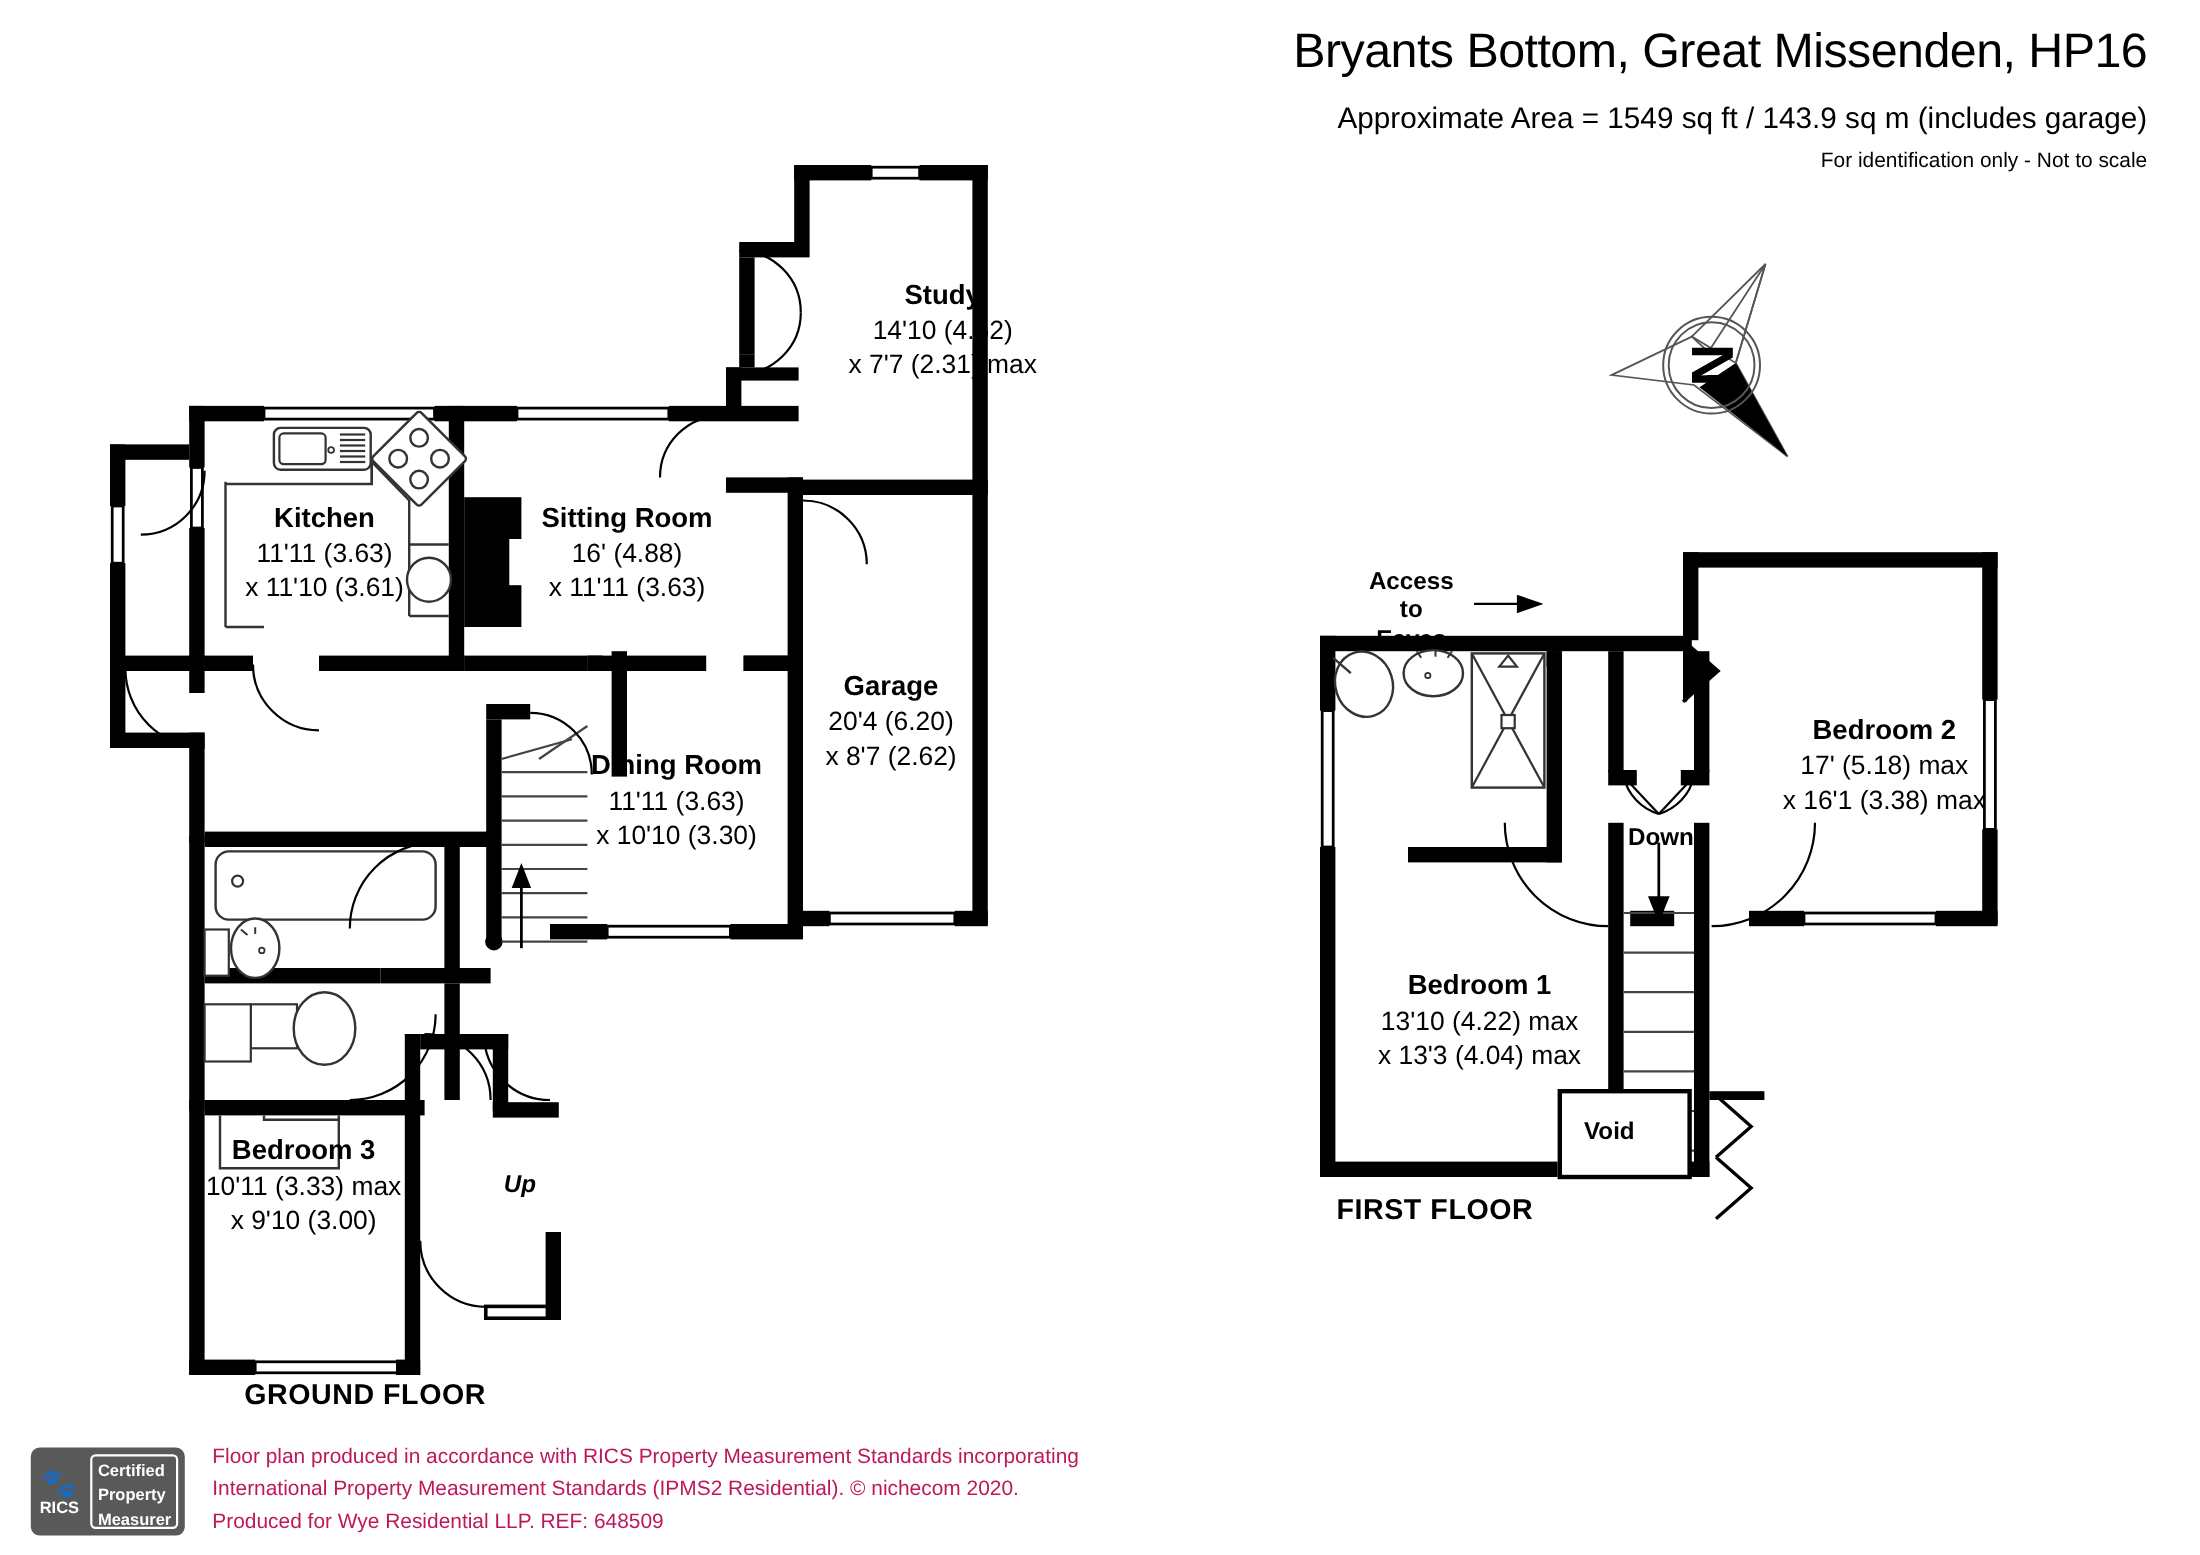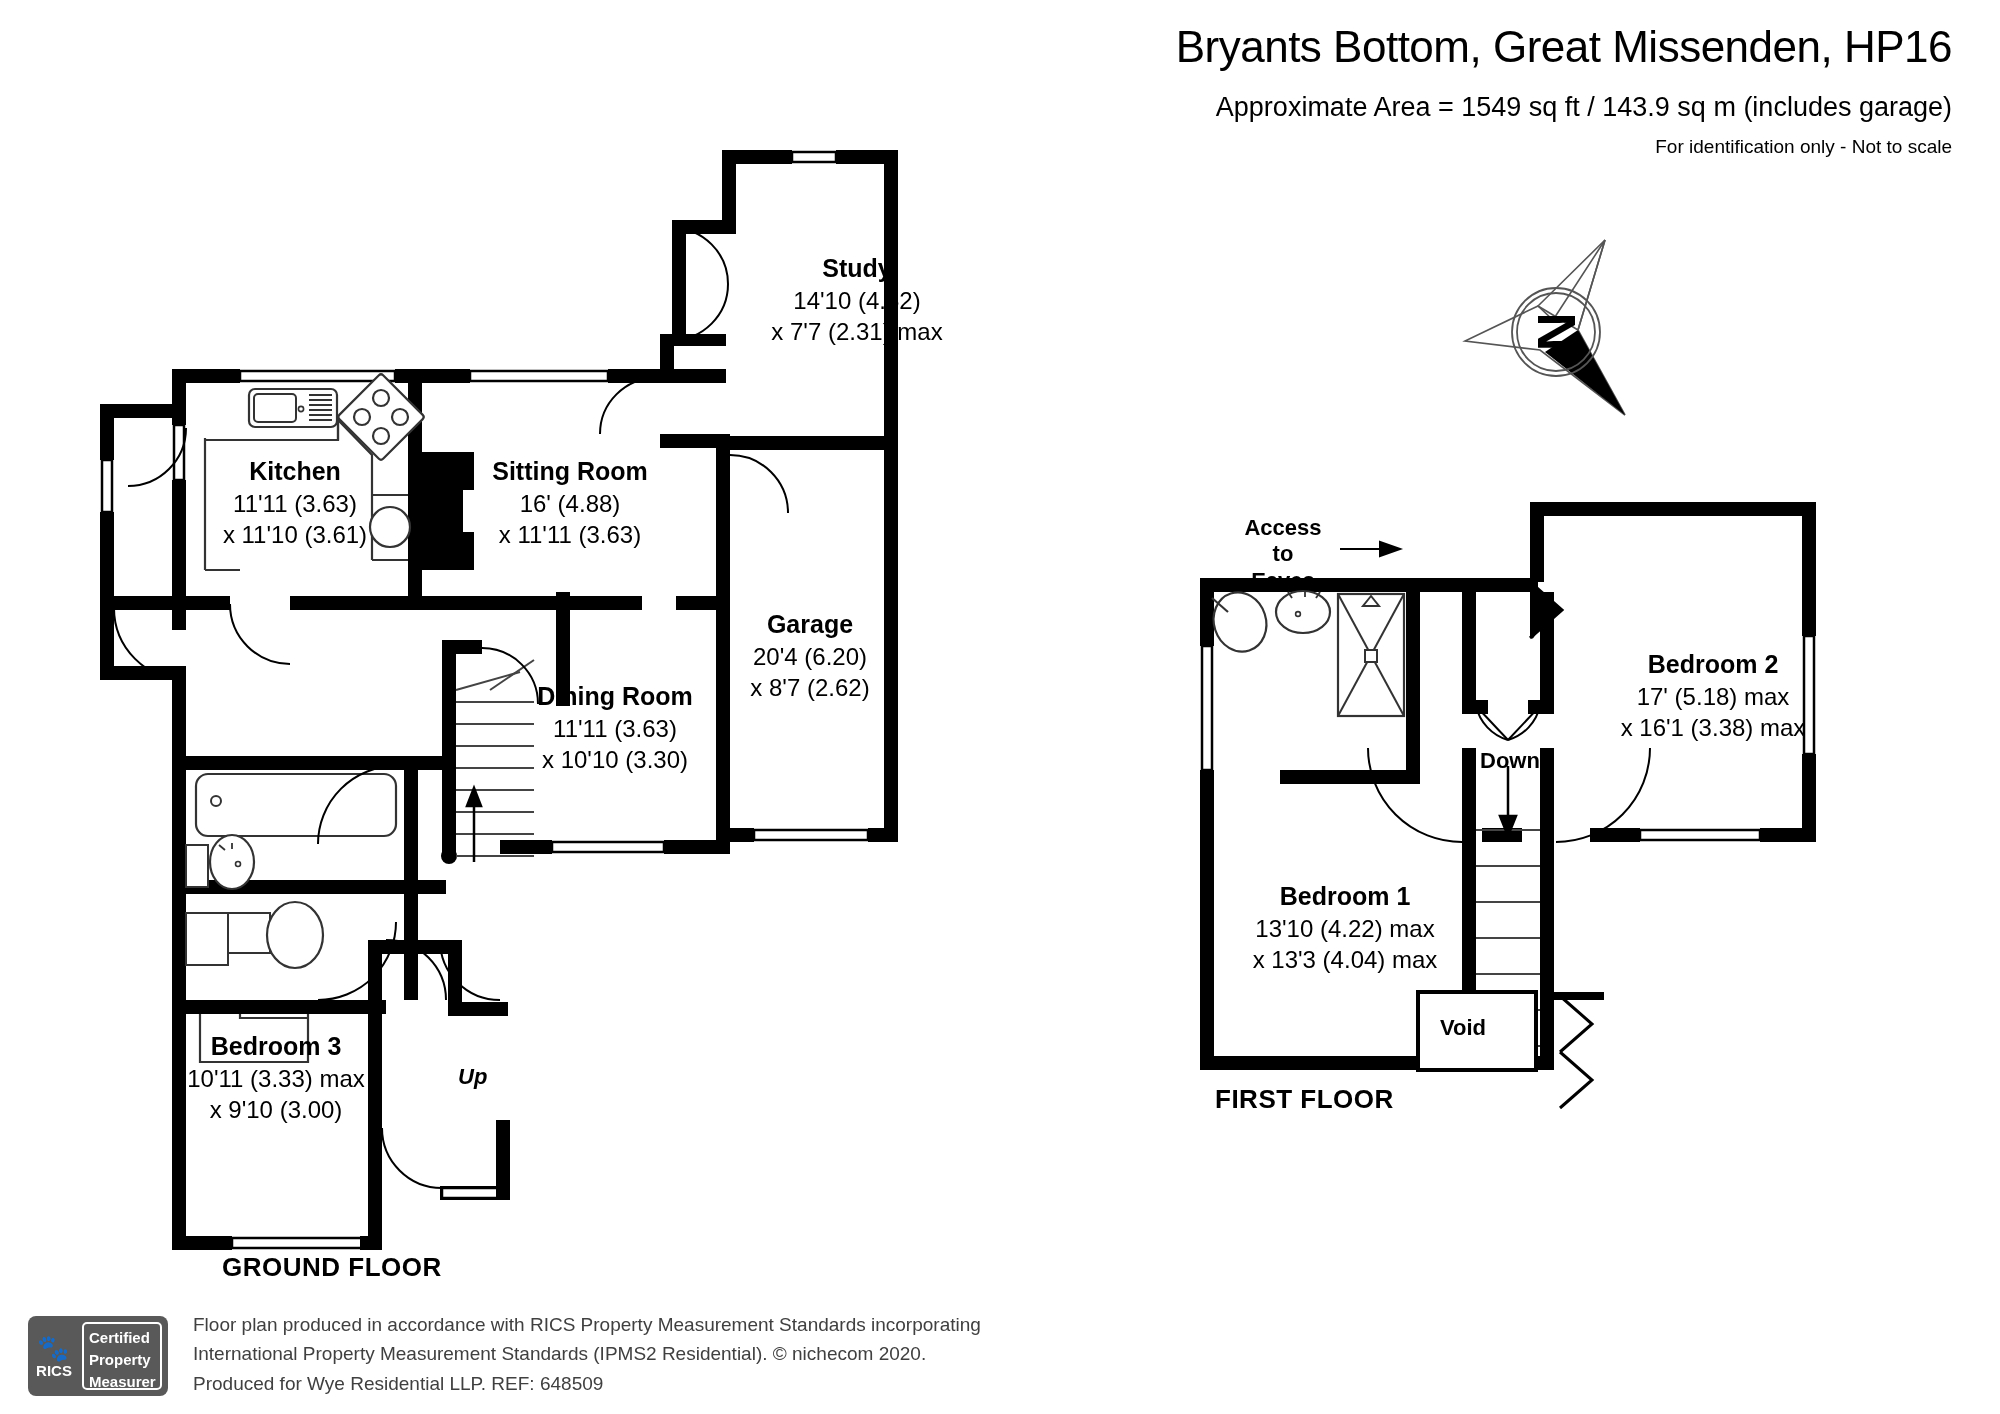--- a/index.html
+++ b/index.html
@@ -141,21 +141,21 @@
     line-height: 1.45;
     padding: 3px 0 0 5px;
     box-sizing: border-box;
   }
   #footer-text {
     position: absolute;
     left: 165px;
     top: 0;
     font-size: 19px;
     line-height: 1.55;
-    color: #404040;
+    color: #be185d;
     white-space: nowrap;
   }
 </style>
 </head>
 <body>
 
 <div id="header">
   <div id="title">Bryants Bottom, Great Missenden, HP16</div>
   <div id="subtitle">Approximate Area = 1549 sq ft / 143.9 sq m (includes garage)</div>
   <div id="disclaimer">For identification only - Not to scale</div>

